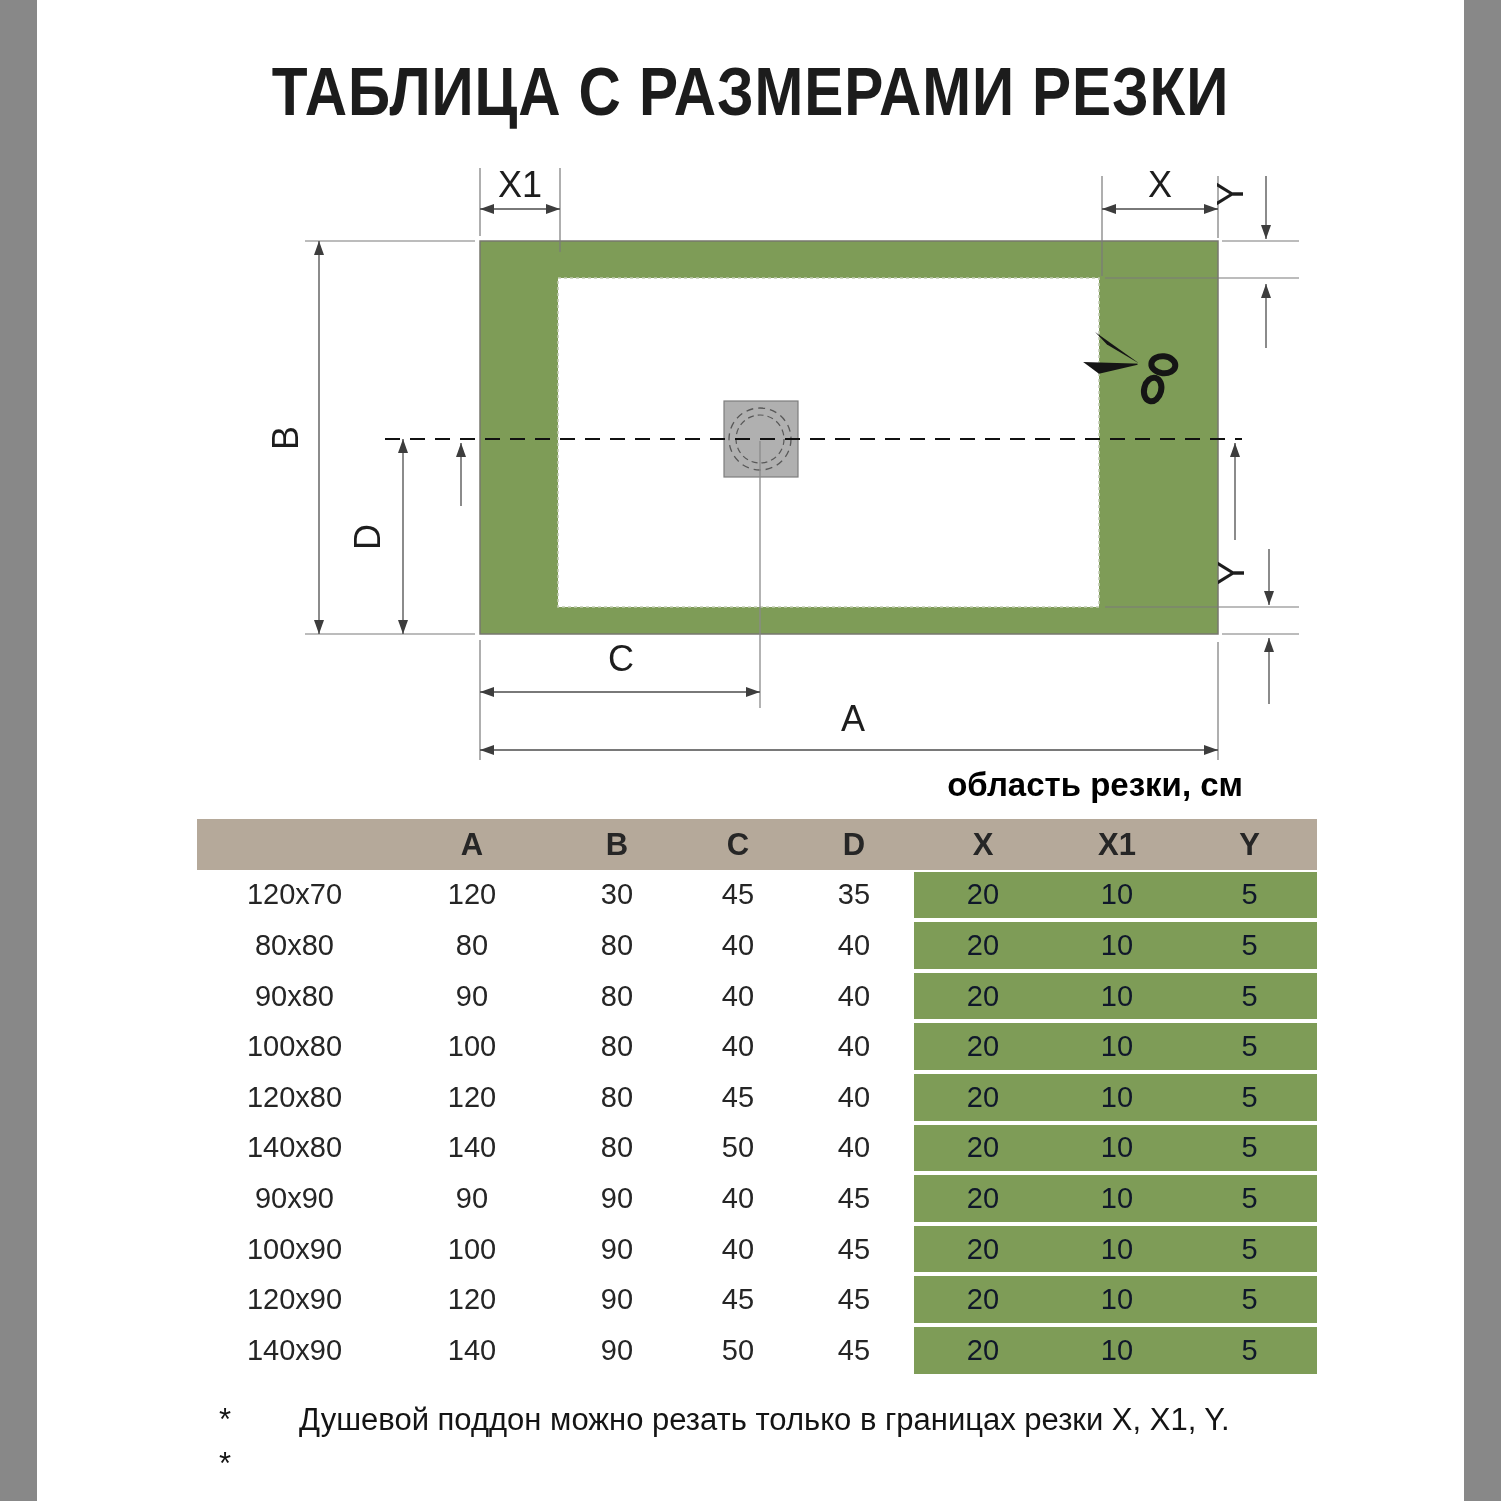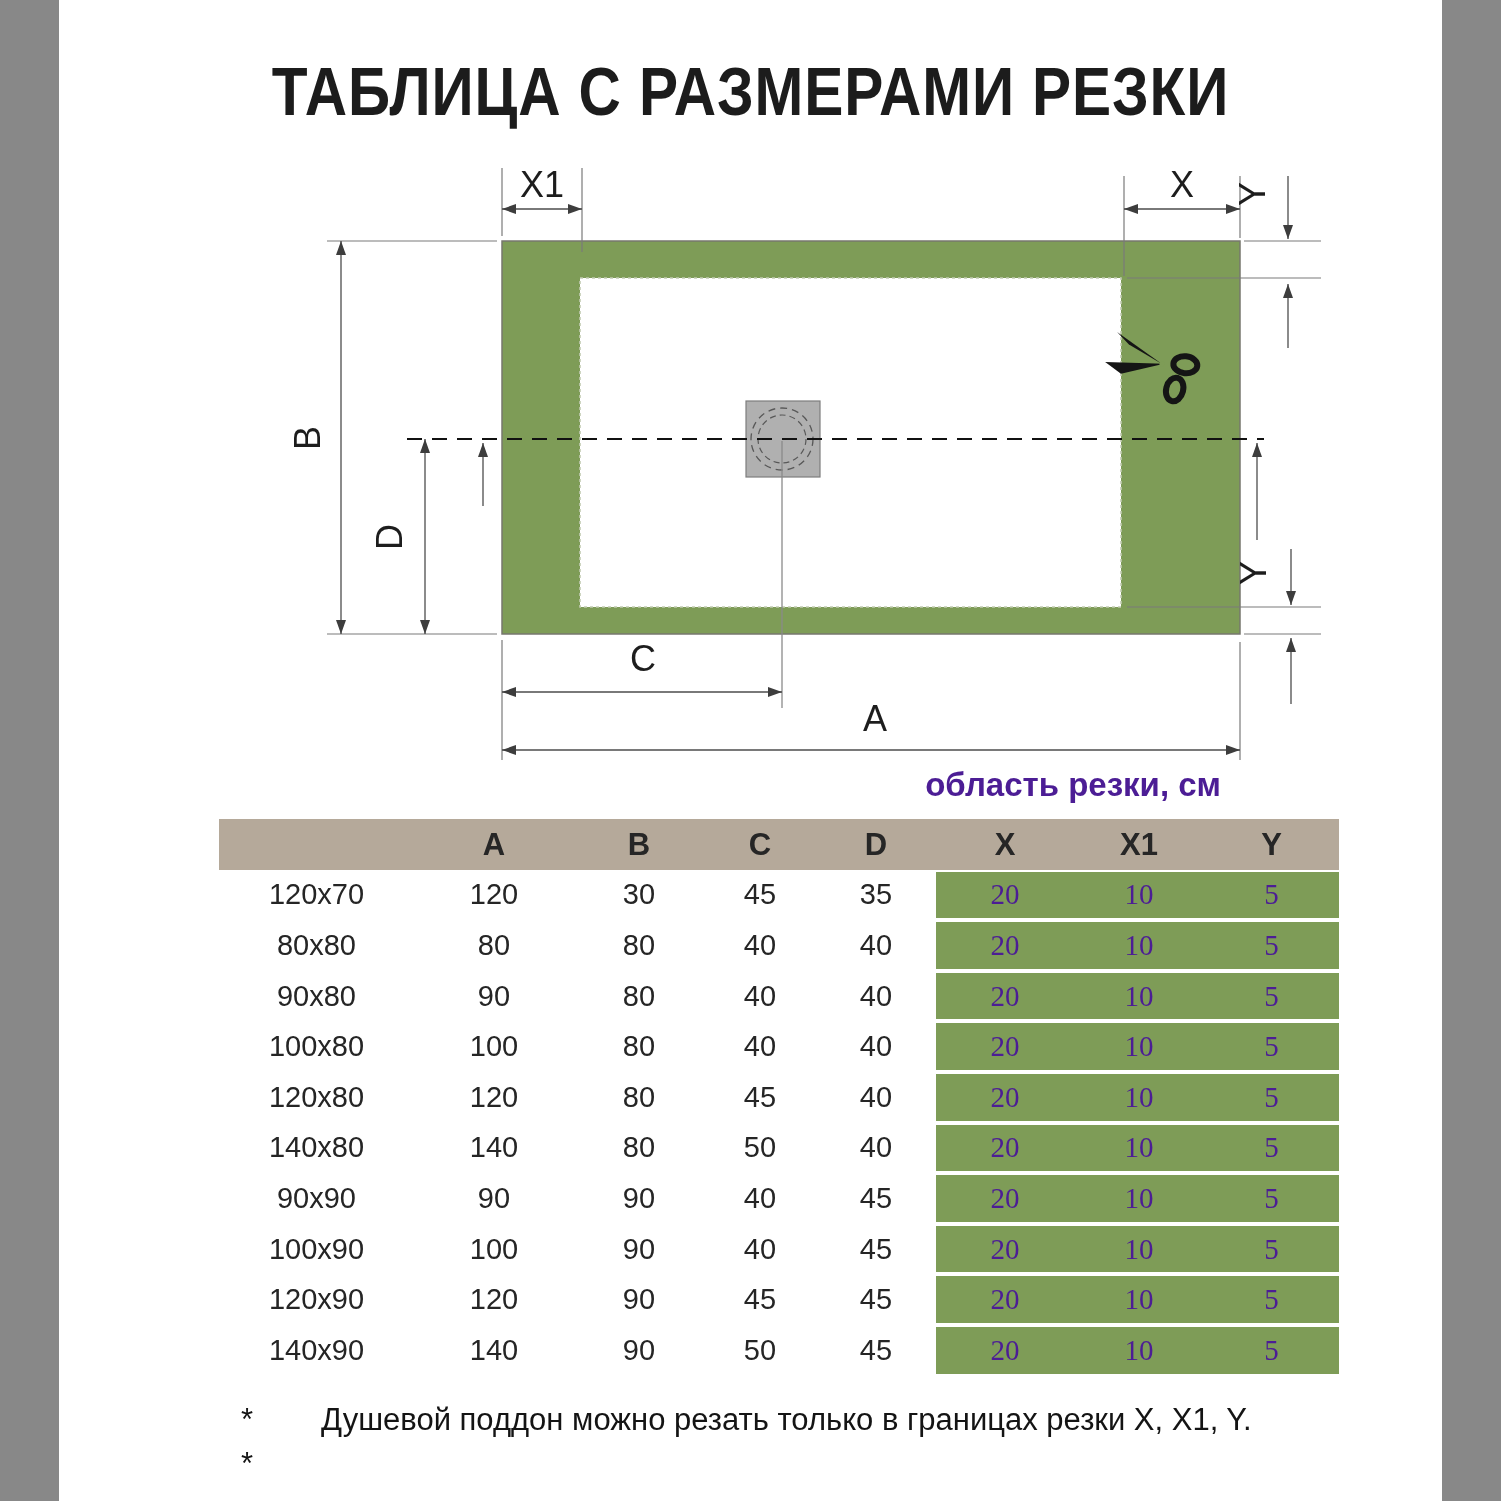--- a/index.html
+++ b/index.html
@@ -1,37 +1,38 @@
 <!DOCTYPE html>
 <html style="--green: #7e9c57; --tan: #b5a99a; --drain: #b0b0b0;"><head>
 <meta charset="utf-8">
 <style>
   html,body{margin:0;padding:0;background:#888;}
   .sheet{
     position:relative;width:1383px;height:1501px;background:#ffffff;overflow:hidden;
     font-family:"Liberation Sans","DejaVu Sans",sans-serif;color:#1d1d1d;
     margin:0 auto;
+    padding-left:44px;
   }
   
   .page-title{
     position:absolute;top:52px;left:0;width:100%;margin:0;
     text-align:center;font-size:69px;font-weight:700;letter-spacing:1px;
     transform:scaleX(0.85);transform-origin:50% 50%;
     color:#1c1c1c;white-space:nowrap;
   }
   
   svg.diagram{position:absolute;left:0;top:0;}
   svg.diagram text{
     font-family:"Liberation Sans","DejaVu Sans",sans-serif;
     font-size:36px;fill:#1d1d1d;
   }
   
   .cut-caption{
     position:absolute;top:766px;right:221px;
-    font-size:33px;font-weight:700;color:#4c1d95;white-space:nowrap;
+    font-size:33px;font-weight:700;color:#000000;white-space:nowrap;
   }
   
   .spec-table{
     position:absolute;left:160px;top:819px;width:1120px;
     display:grid;
     grid-template-columns:195px 160px 130px 112px 120px 138px 130px 135px;
     grid-auto-rows:50.6px;
   }
   .spec-table .hcell{
     height:51px;background:var(--tan,#b5a99a);
@@ -39,22 +40,21 @@
     font-size:31px;font-weight:700;color:#262626;
   }
   .trow{display:contents;}
   .cell{
     display:flex;align-items:center;justify-content:center;
     font-size:29px;color:#252525;background:#ffffff;
   }
   .cell.hl{
     background:var(--green,#7e9c57);
     border-top:2.5px solid #ffffff;border-bottom:2.5px solid #ffffff;
-    color:#4c1d95;
-    font-family:Liberation Serif, serif;
+    color:#0f172a;
   }
   
   .footnotes{position:absolute;left:160px;top:1398px;width:1240px;}
   .foot{display:flex;line-height:44px;font-size:31px;color:#141414;}
   .foot .star{width:72px;padding-left:22px;box-sizing:border-box;font-size:31px;}
   .foot .foot-text{white-space:nowrap;margin-left:30px;}
 </style>
 </head>
 <body>
 

